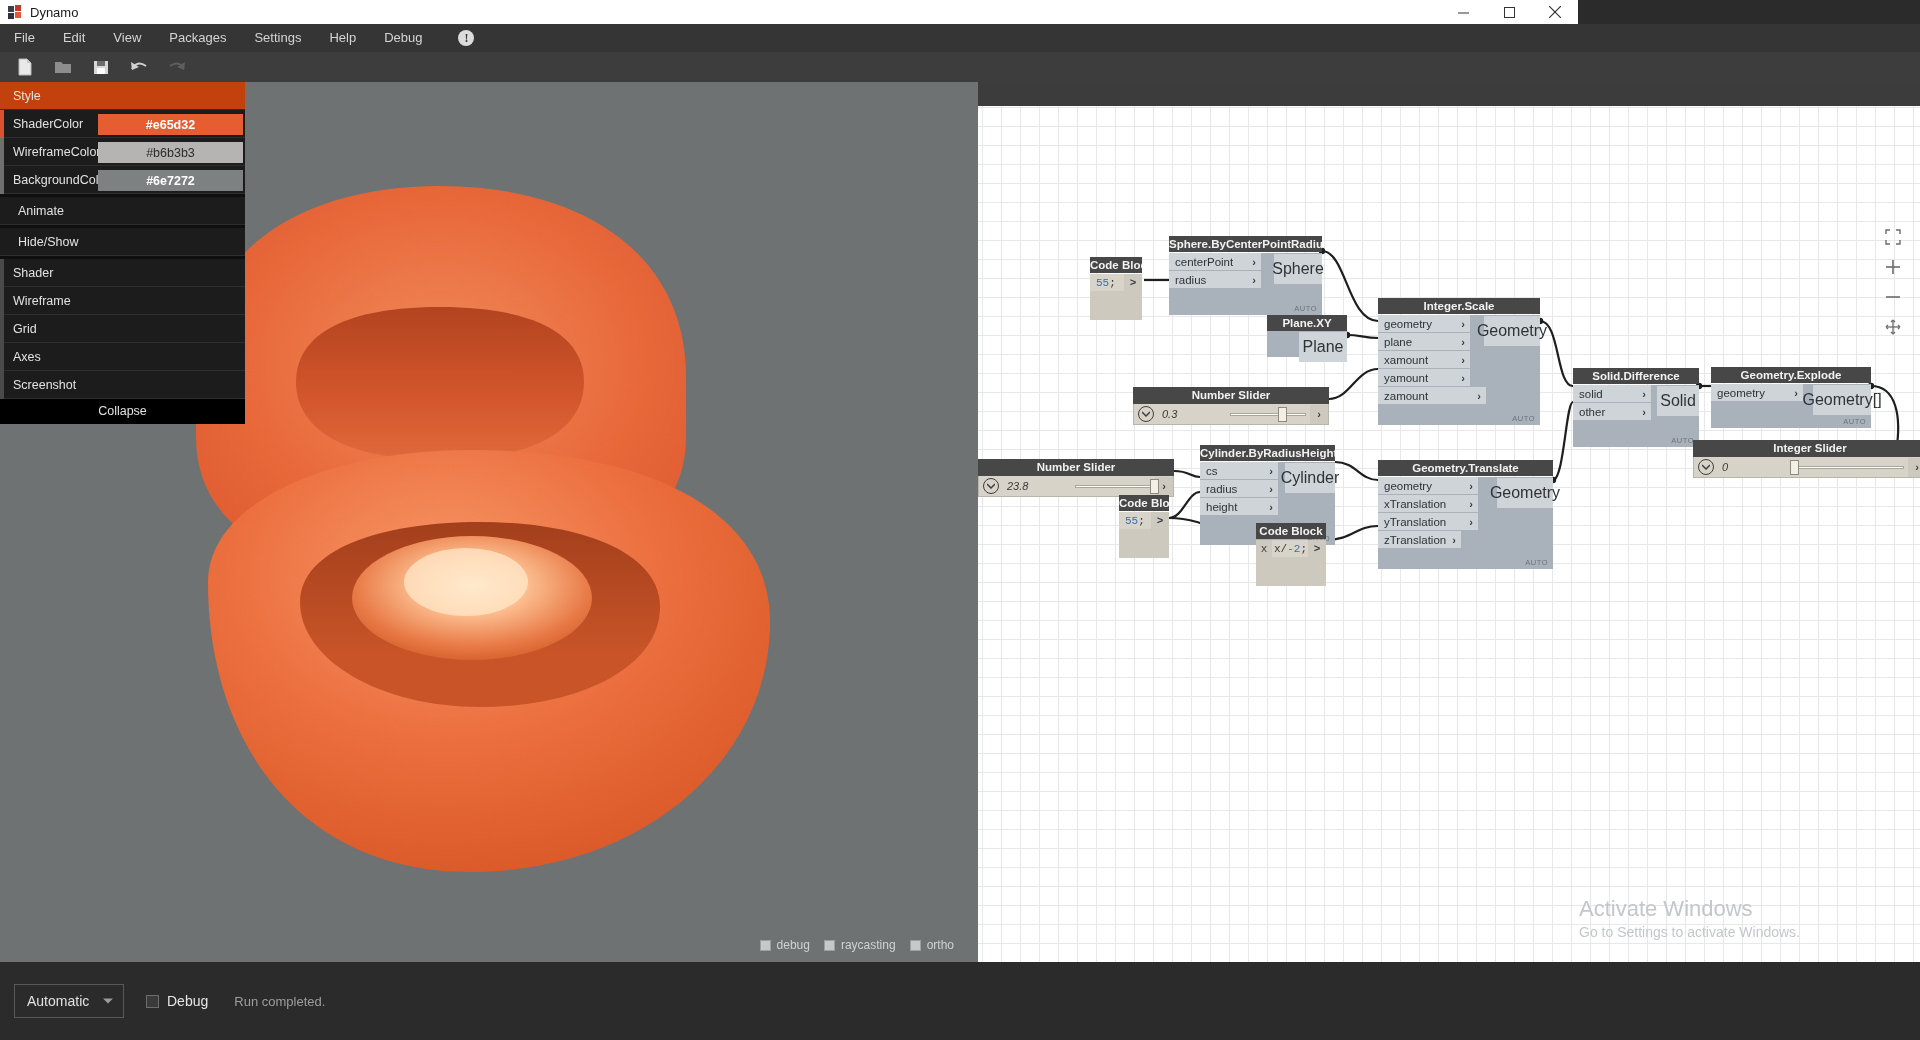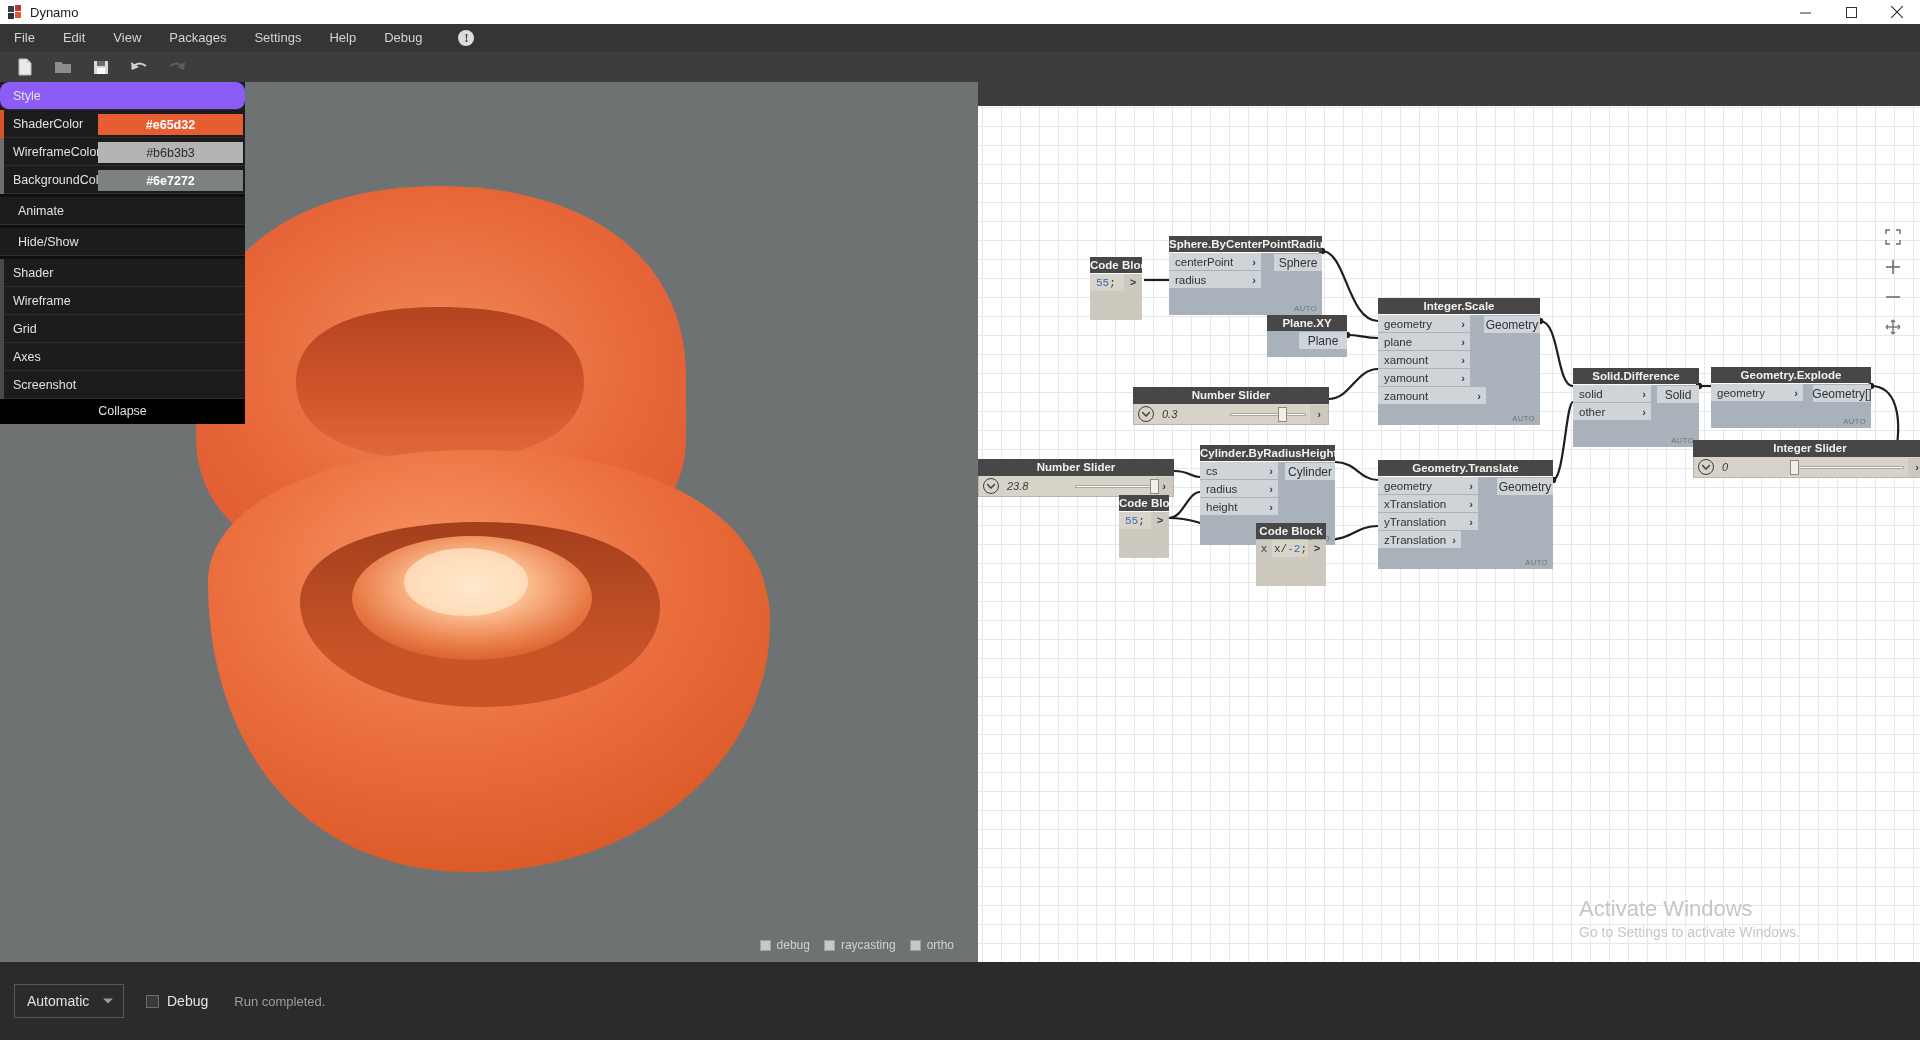--- a/index.html
+++ b/index.html
@@ -6,21 +6,21 @@
   html, body {
     width: 1920px; height: 1040px;
     background: #2b2b2b;
     font-family: "Liberation Sans", sans-serif;
     overflow: hidden;
   }
   #app { position: relative; width: 1920px; height: 1040px; }
 
   
   .titlebar {
-    position: absolute; left: 0; top: 0; width: 1920px; height: 24px;
+    position: absolute; left: 0; top: 0; width: 1578px; height: 24px;
     background: #ffffff; display: flex; align-items: center;
   }
   .tb-logo {
     width: 14px; height: 14px; margin-left: 8px; margin-right: 8px;
     position: relative;
   }
   .tb-logo .sq { position: absolute; width: 6px; height: 6px; }
   .tb-logo .s1 { left:0; top:1px; background:#3a3f4b; }
   .tb-logo .s2 { left:7px; top:0; background:#c0392b; }
   .tb-logo .s3 { left:0; top:8px; background:#2b3340; }
@@ -80,21 +80,21 @@
 
   
   .stylepanel {
     position: absolute; left: 0; top: 82px; width: 245px;
     background: #1c1c1c; z-index: 40; border-bottom: 1px solid #000;
   }
   .sp-row {
     height: 28px; display: flex; align-items: center;
     border-bottom: 1px solid #2e2e2e; position: relative;
   }
-  .sp-row.hdr { background: #8b5cf6; border-radius: 9px; }
+  .sp-row.hdr { background: #c2410c; }
   .sp-label { color: #e2e2e2; font-size: 12.5px; padding-left: 13px; }
   .sp-row.indent .sp-label { padding-left: 18px; }
   .sp-swatch {
     position: absolute; left: 98px; top: 4px; width: 145px; height: 21px;
     display: flex; align-items: center; justify-content: center;
     font-size: 12.5px; font-weight: bold; color: #ffffff;
   }
   .sp-tick {
     position: absolute; left: 0; top: 0; width: 4px; height: 28px;
   }
@@ -153,23 +153,23 @@
   .port-in {
     background: #ced4d8; color: #2f3338; font-size: 11.5px;
     display: flex; align-items: center; padding-left: 6px;
     height: 17px; margin-top: 1px; position: relative;
   }
   .port-in .caret {
     position: absolute; right: 5px; top: 50%; transform: translateY(-50%);
     font-weight: bold; color: #3a3f44; font-size: 11px;
   }
   .port-out {
-    background: #ced4d8; color: #2f3338; font-size: 12px;
+    background: #ced4d8; color: #2f3338; font-size: 16px;
     display: flex; align-items: center; justify-content: center;
-    height: 17px; margin-top: 1px; position: absolute; right: 0;
+    height: 30px; margin-top: 1px; position: absolute; right: 0;
   }
   .auto-lbl {
     position: absolute; right: 5px; bottom: 2px; font-size: 7.5px;
     color: #6b737a; letter-spacing: .5px;
   }
   .cb-code {
     height: 17px; background: #d8d4c9; display: flex; align-items: center;
     padding-left: 6px; font-family: "Liberation Mono", monospace;
     font-size: 11px; color: #3a3a3a; position: relative; margin-top:1px;
   }

